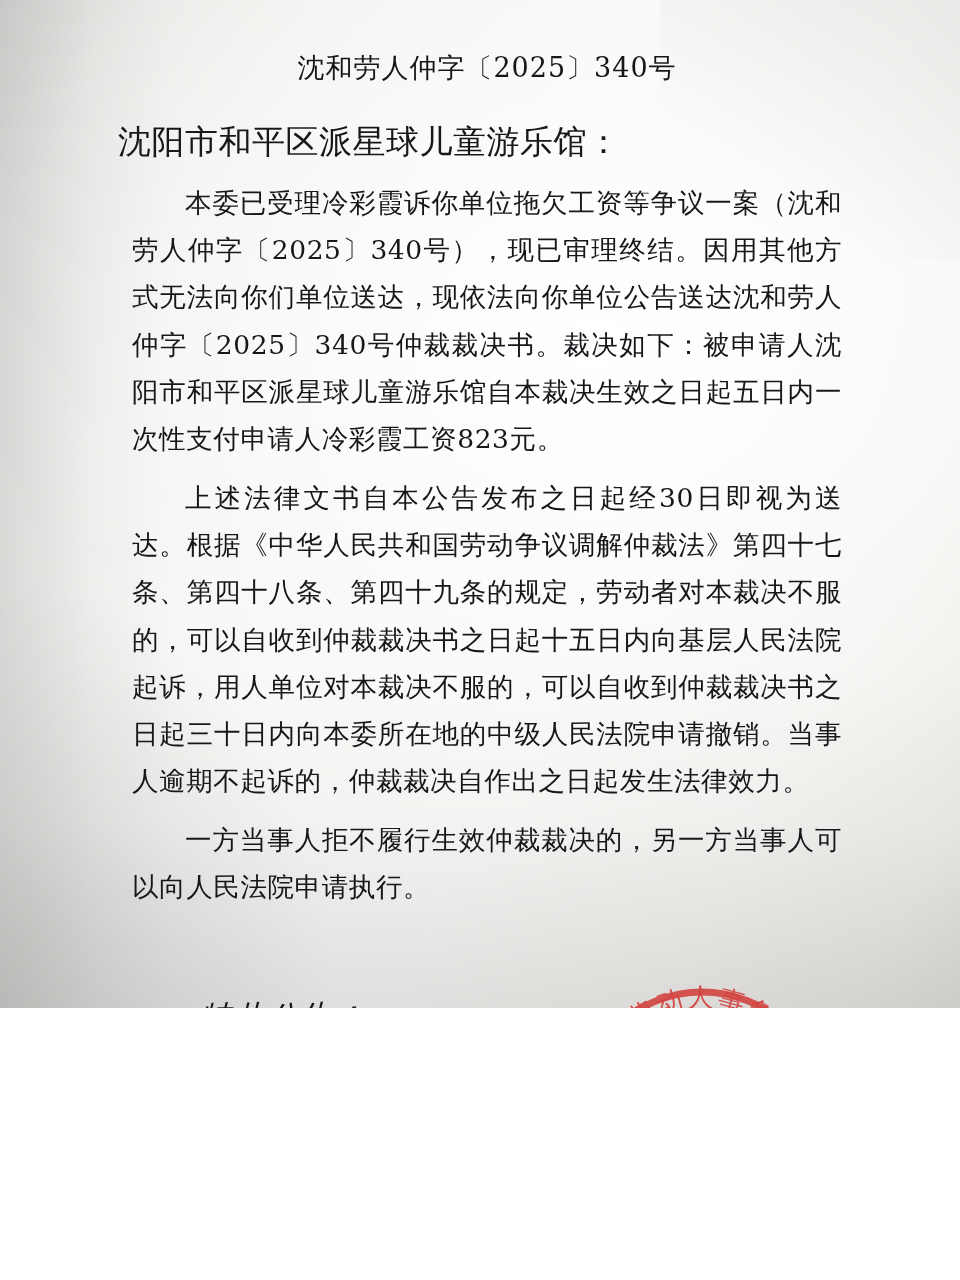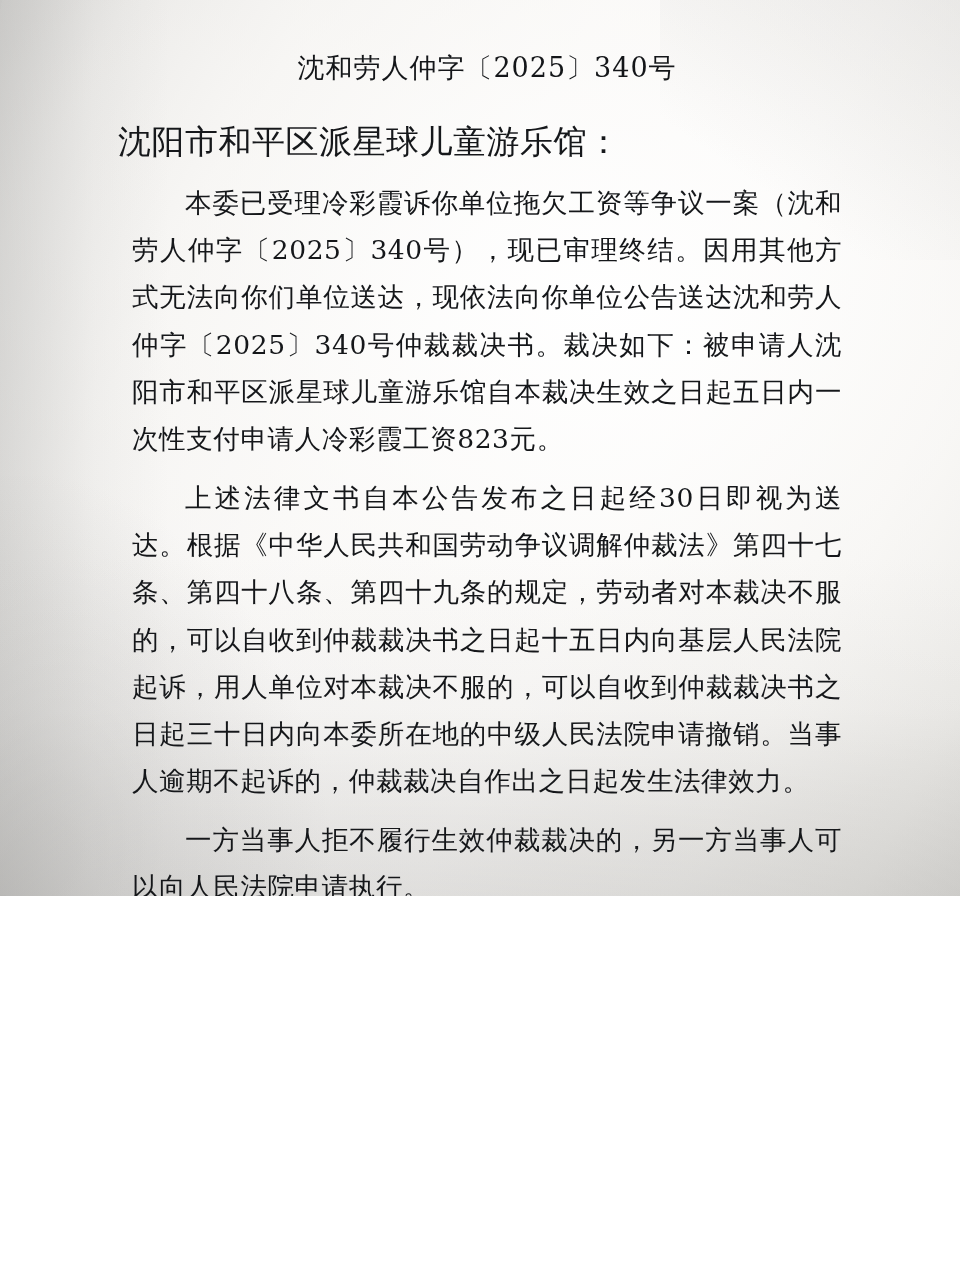--- a/index.html
+++ b/index.html
@@ -11,21 +11,21 @@
     width: 960px;
     height: 1280px;
     overflow: hidden;
     font-family: "DejaVu Serif", "Liberation Serif", serif;
   }
 
   
   .page {
     position: relative;
     width: 960px;
-    height: 896px;
+    height: 1008px;
     background:
       radial-gradient(ellipse 900px 700px at 62% 34%, rgba(255,255,255,0.95) 0%, rgba(250,249,247,0.6) 45%, rgba(236,234,231,0.15) 75%, rgba(225,223,220,0.0) 100%),
       linear-gradient(118deg, #d9d8d6 0%, #e9e8e6 9%, #f4f3f1 22%, #fbfaf9 42%, #fdfcfb 62%, #f6f5f3 80%, #ebeae7 93%, #dfdedb 100%);
     overflow: hidden;
   }
   
   .shade-left {
     position: absolute; left: 0; top: 0; width: 170px; height: 1280px;
     background: linear-gradient(to right, rgba(160,160,158,0.30), rgba(180,180,178,0.10) 55%, rgba(255,255,255,0) 100%);
     pointer-events: none;

